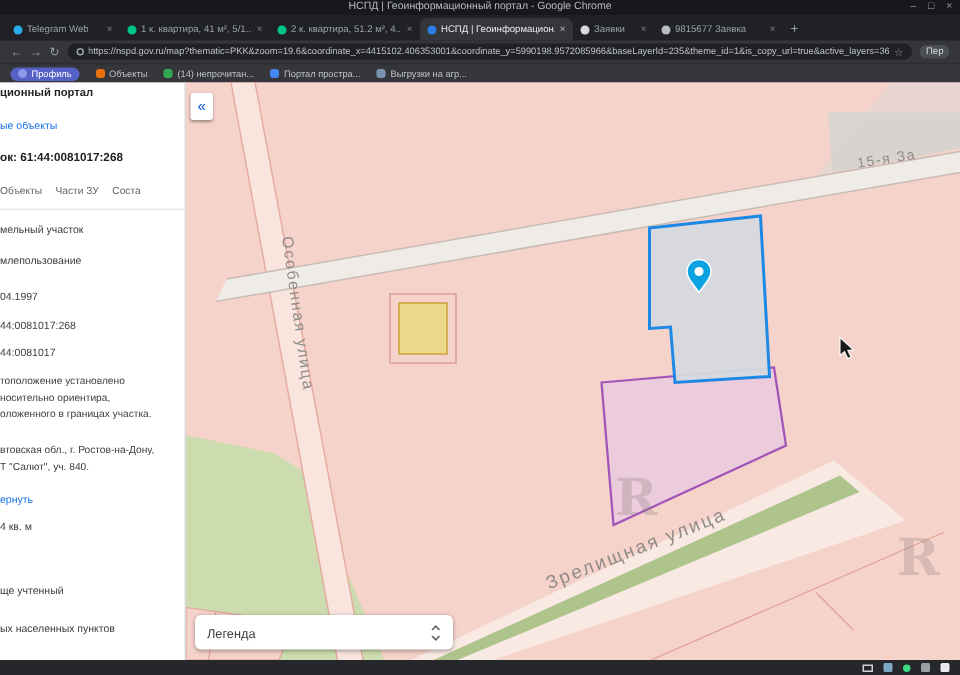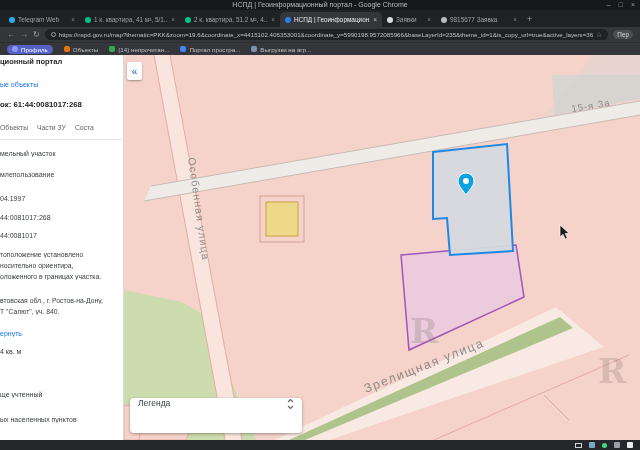--- a/index.html
+++ b/index.html
@@ -55,23 +55,23 @@
   .sb-title { top:45px; font-size:7.8px; font-weight:bold; color:#202124; }
   .sb-tabs { top:69px; display:flex; gap:9px; font-size:6.8px; color:#5f6368; }
   .sb-divider { position:absolute; top:84px; left:0; right:0; height:1px; background:#e6e7e9; }
   .small { font-size:6.8px; }
 
   .map { flex:1; position:relative; overflow:hidden; background:#f5d2ca; }
   .map svg.basemap { position:absolute; inset:0; width:100%; height:100%; display:block; }
   .collapse-btn { position:absolute; top:7px; left:3px; width:15px; height:18px; background:#fff;
                   border-radius:2px; box-shadow:0 1px 2px rgba(0,0,0,.35); color:#0b57d0;
                   font-size:10px; display:flex; align-items:center; justify-content:center; }
-  .legend { position:absolute; left:6px; bottom:7px; width:172px; height:35px; background:#fff;
+  .legend { position:absolute; left:6px; bottom:7px; width:172px; height:23px; background:#fff;
             border-radius:4px; box-shadow:0 1px 3px rgba(0,0,0,.35); display:flex;
-            justify-content:space-between; padding:0 8px; font-size:8.5px;
+            align-items:center; justify-content:space-between; padding:0 8px; font-size:8.5px;
             color:#3c4043; }
 
   
   .taskbar { height:10px; background:#26272a; display:flex; align-items:center;
              justify-content:flex-end; gap:7px; padding:0 7px; flex:none; }
   .tb-ic { flex:none; }
 </style>
 </head>
 <body>
 

